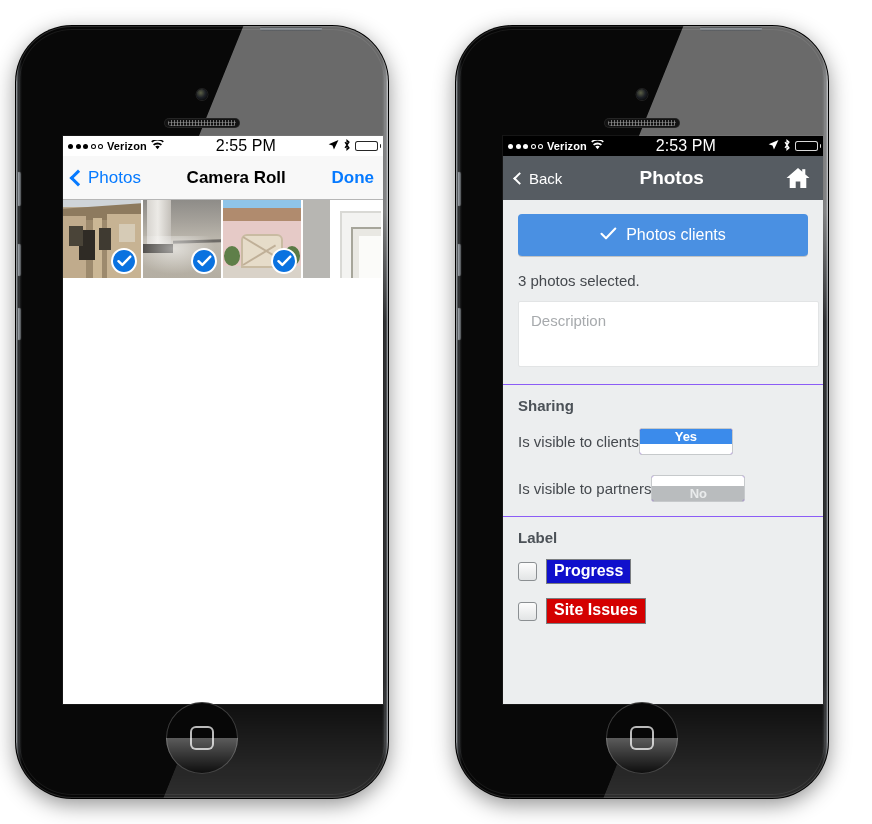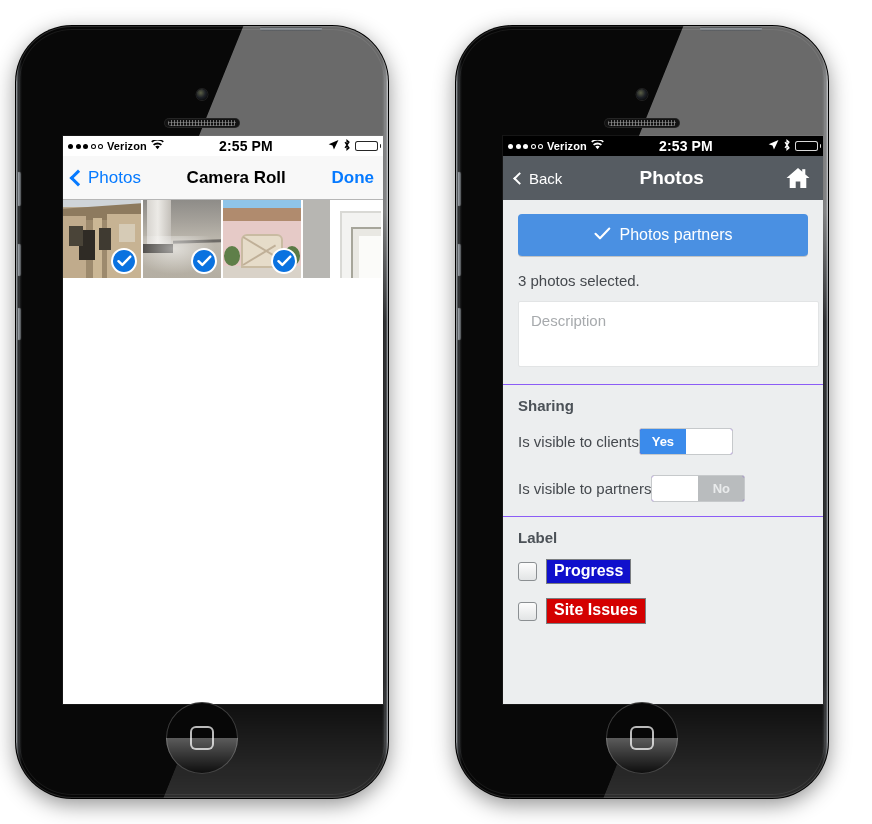--- a/index.html
+++ b/index.html
@@ -170,21 +170,21 @@
     align-items: center;
     padding: 0 5px;
     font-size: 12px;
     font-weight: bold;
     letter-spacing: 0.1px;
     box-sizing: border-box;
   }
   .sb-dark  { background: #000000; color: #ffffff; }
   .sb-light { background: #ffffff; color: #000000; }
   .sb-left  { display: flex; align-items: center; gap: 4px; flex: 0 0 auto; }
-  .sb-mid   { flex: 1; text-align: center; font-size: 14px; font-weight: bold; }
+  .sb-mid   { flex: 1; text-align: center; font-size: 16px; font-weight: normal; }
   .sb-right { display: flex; align-items: center; gap: 4px; flex: 0 0 auto; }
   .dots { display: flex; gap: 2.5px; align-items: center; }
   .dot { width: 5px; height: 5px; border-radius: 50%; }
   .sb-dark  .dot.on  { background: #ffffff; }
   .sb-dark  .dot.off { background: transparent; box-shadow: inset 0 0 0 1px #ffffff; }
   .sb-light .dot.on  { background: #000000; }
   .sb-light .dot.off { background: transparent; box-shadow: inset 0 0 0 1px #000000; }
   .carrier { font-size: 11px; font-weight: bold; }
   .battery {
     width: 23px; height: 10px; border-radius: 2.5px;
@@ -373,20 +373,21 @@
   .toggle {
     position: relative;
     width: 94px; height: 27px;
     border-radius: 3px;
     overflow: hidden;
     cursor: pointer;
     border: 1px solid #c6c9cb;
     box-sizing: border-box;
     display: flex;
     background: #6d28d9;
+    flex-direction: column;
   }
   .toggle .tseg {
     flex: 1;
     display: flex; align-items: center; justify-content: center;
     font-size: 13px; font-weight: bold;
   }
   .toggle.on  .tseg.lbl { background: #3b8beb; color: #ffffff; }
   .toggle.on  .tseg.knb { background: #ffffff; }
   .toggle.off .tseg.knb { background: #ffffff; }
   .toggle.off .tseg.lbl { background: #b9bcbe; color: #e9ebec; }
@@ -602,21 +603,21 @@
 
     <div class="form-body">
 
       <div class="sel-wrap">
         <button class="btn-selected">
           <span>
             <svg width="17" height="13" viewBox="0 0 17 13">
                 <path d="M1.5 6.8 6 11.3 15.3 1.5" stroke="#ffffff" stroke-width="2.1" fill="none" stroke-linecap="round" stroke-linejoin="round"></path>
               </svg>
           </span>
-          <span>Photos partners</span>
+          <span>Photos clients</span>
         </button>
       </div>
 
       <div class="count-text">3 photos selected.</div>
 
       <div class="desc-wrap">
         <textarea class="desc-box" placeholder="Description" style=""></textarea>
       </div>
 
       <div class="section-div">

